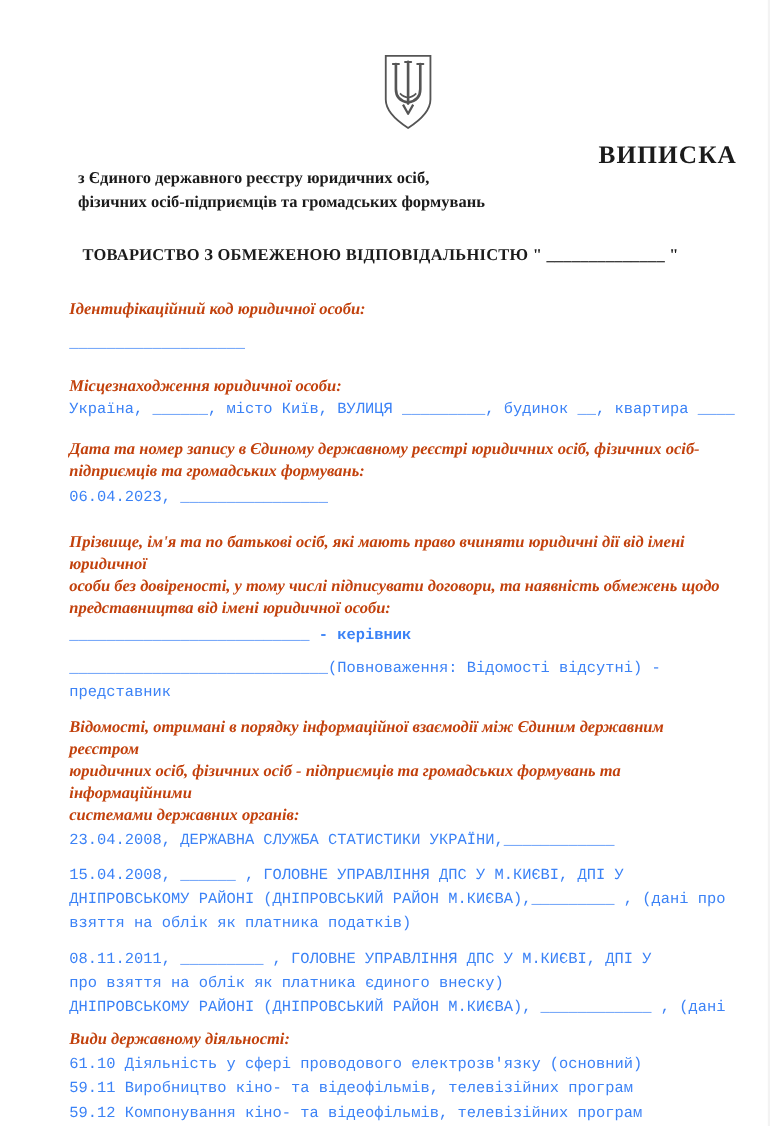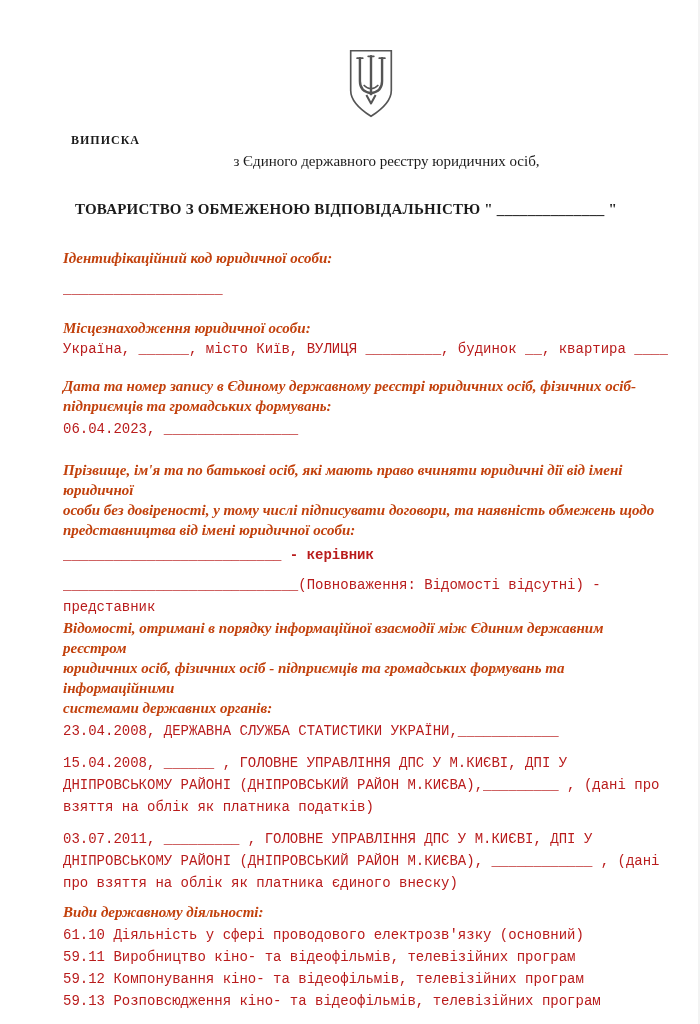--- a/index.html
+++ b/index.html
@@ -21,35 +21,35 @@
   
   .emblem-wrap {
     width: 56px;
     margin: 0 auto;
     position: relative;
     left: 8px;
   }
   
   .doc-title {
     margin-top: 6px;
-    text-align: left;
+    text-align: right;
     position: relative;
     left: 8px;
-    font-size: 12px;
+    font-size: 23px;
     line-height: 20px;
     font-weight: bold;
     letter-spacing: 1px;
   }
   .doc-subtitle {
-    text-align: center;
+    text-align: left;
     position: relative;
-    left: 24px;
+    left: 8px;
     font-size: 15px;
     line-height: 22px;
-    font-weight: normal;
+    font-weight: bold;
   }
   .company-line {
     margin-top: 26px;
     padding-left: 12px;
     font-size: 15px;
     line-height: 22px;
     font-weight: bold;
     letter-spacing: 0.2px;
     white-space: pre;
   }
@@ -60,28 +60,28 @@
     font-style: italic;
     font-size: 15px;
     line-height: 20px;
     color: #c2410c;
     max-width: 600px;
   }
   .mono {
     font-family: "Liberation Mono", "DejaVu Sans Mono", monospace;
     font-size: 14px;
     line-height: 22px;
-    color: #b91c1c;
+    color: #3b82f6;
     white-space: pre;
   }
   .mt-id      { margin-top: 28px; }
   .mt-loc     { margin-top: 18px; }
   .mt-date    { margin-top: 16px; }
   .mt-persons { margin-top: 20px; }
-  .mt-info    { }
+  .mt-info    { margin-top: 10px; }
   .mt-act     { margin-top: 8px; }
   .gap-sm  { margin-top: 10px; }
   .gap-xs  { margin-top: 2px; }
   .gap-e1  { margin-top: 4px; font-weight: bold; }
   .gap-e2  { margin-top: 8px; }
   .gap-blk { margin-top: 10px; }
 </style>
 </head>
 <body>
 
@@ -94,20 +94,21 @@
         <path d="M18 11 V36 Q18 47 30 49 Q42 47 42 36 V11" fill="none" stroke="#555555" stroke-width="2.6" stroke-linecap="round"></path>
         <path d="M30 9 V50" fill="none" stroke="#555555" stroke-width="2.6" stroke-linecap="round"></path>
         <path d="M25 51 L30 60 L35 51" fill="none" stroke="#555555" stroke-width="2.2" stroke-linejoin="round"></path>
         <path d="M15 11 H21 M27 9 H33 M39 11 H45" stroke="#555555" stroke-width="2" stroke-linecap="round"></path>
         <path d="M22 40 Q26 44 30 44 Q34 44 38 40" fill="none" stroke="#555555" stroke-width="1.6"></path>
       </svg>
     </div>
 
     <div class="doc-title">ВИПИСКА</div>
     <div class="doc-subtitle">з Єдиного державного реєстру юридичних осіб,</div>
+    <div class="doc-subtitle">фізичних осіб-підприємців та громадських формувань</div>
 
     <div class="company-line">ТОВАРИСТВО З ОБМЕЖЕНОЮ ВІДПОВІДАЛЬНІСТЮ " ______________ "</div>
 
     <section class="sec mt-id">
       <div class="sec-label">Ідентифікаційний код юридичної особи:</div>
       <div class="mono gap-sm">___________________</div>
     </section>
 
     <section class="sec mt-loc">
       <div class="sec-label">Місцезнаходження юридичної особи:</div>
@@ -133,23 +134,23 @@
       <div class="sec-label">Відомості, отримані в порядку інформаційної взаємодії між Єдиним державним реєстром</div>
       <div class="sec-label">юридичних осіб, фізичних осіб - підприємців та громадських формувань та інформаційними</div>
       <div class="sec-label">системами державних органів:</div>
 
       <div class="mono gap-xs">23.04.2008, ДЕРЖАВНА СЛУЖБА СТАТИСТИКИ УКРАЇНИ,____________</div>
 
       <div class="mono gap-blk">15.04.2008, ______ , ГОЛОВНЕ УПРАВЛІННЯ ДПС У М.КИЄВІ, ДПІ У</div>
       <div class="mono">ДНІПРОВСЬКОМУ РАЙОНІ (ДНІПРОВСЬКИЙ РАЙОН М.КИЄВА),_________ , (дані про</div>
       <div class="mono">взяття на облік як платника податків)</div>
 
-      <div class="mono gap-blk">03.07.2011, _________ , ГОЛОВНЕ УПРАВЛІННЯ ДПС У М.КИЄВІ, ДПІ У</div>
+      <div class="mono gap-blk">08.11.2011, _________ , ГОЛОВНЕ УПРАВЛІННЯ ДПС У М.КИЄВІ, ДПІ У</div>
+      <div class="mono">про взяття на облік як платника єдиного внеску)</div>
       <div class="mono">ДНІПРОВСЬКОМУ РАЙОНІ (ДНІПРОВСЬКИЙ РАЙОН М.КИЄВА), ____________ , (дані</div>
-      <div class="mono">про взяття на облік як платника єдиного внеску)</div>
     </section>
 
     <section class="sec mt-act">
       <div class="sec-label">Види державному діяльності:</div>
       <div class="mono gap-xs">61.10 Діяльність у сфері проводового електрозв'язку (основний)</div>
       <div class="mono">59.11 Виробництво кіно- та відеофільмів, телевізійних програм</div>
       <div class="mono">59.12 Компонування кіно- та відеофільмів, телевізійних програм</div>
       <div class="mono">59.13 Розповсюдження кіно- та відеофільмів, телевізійних програм</div>
     </section>
 

